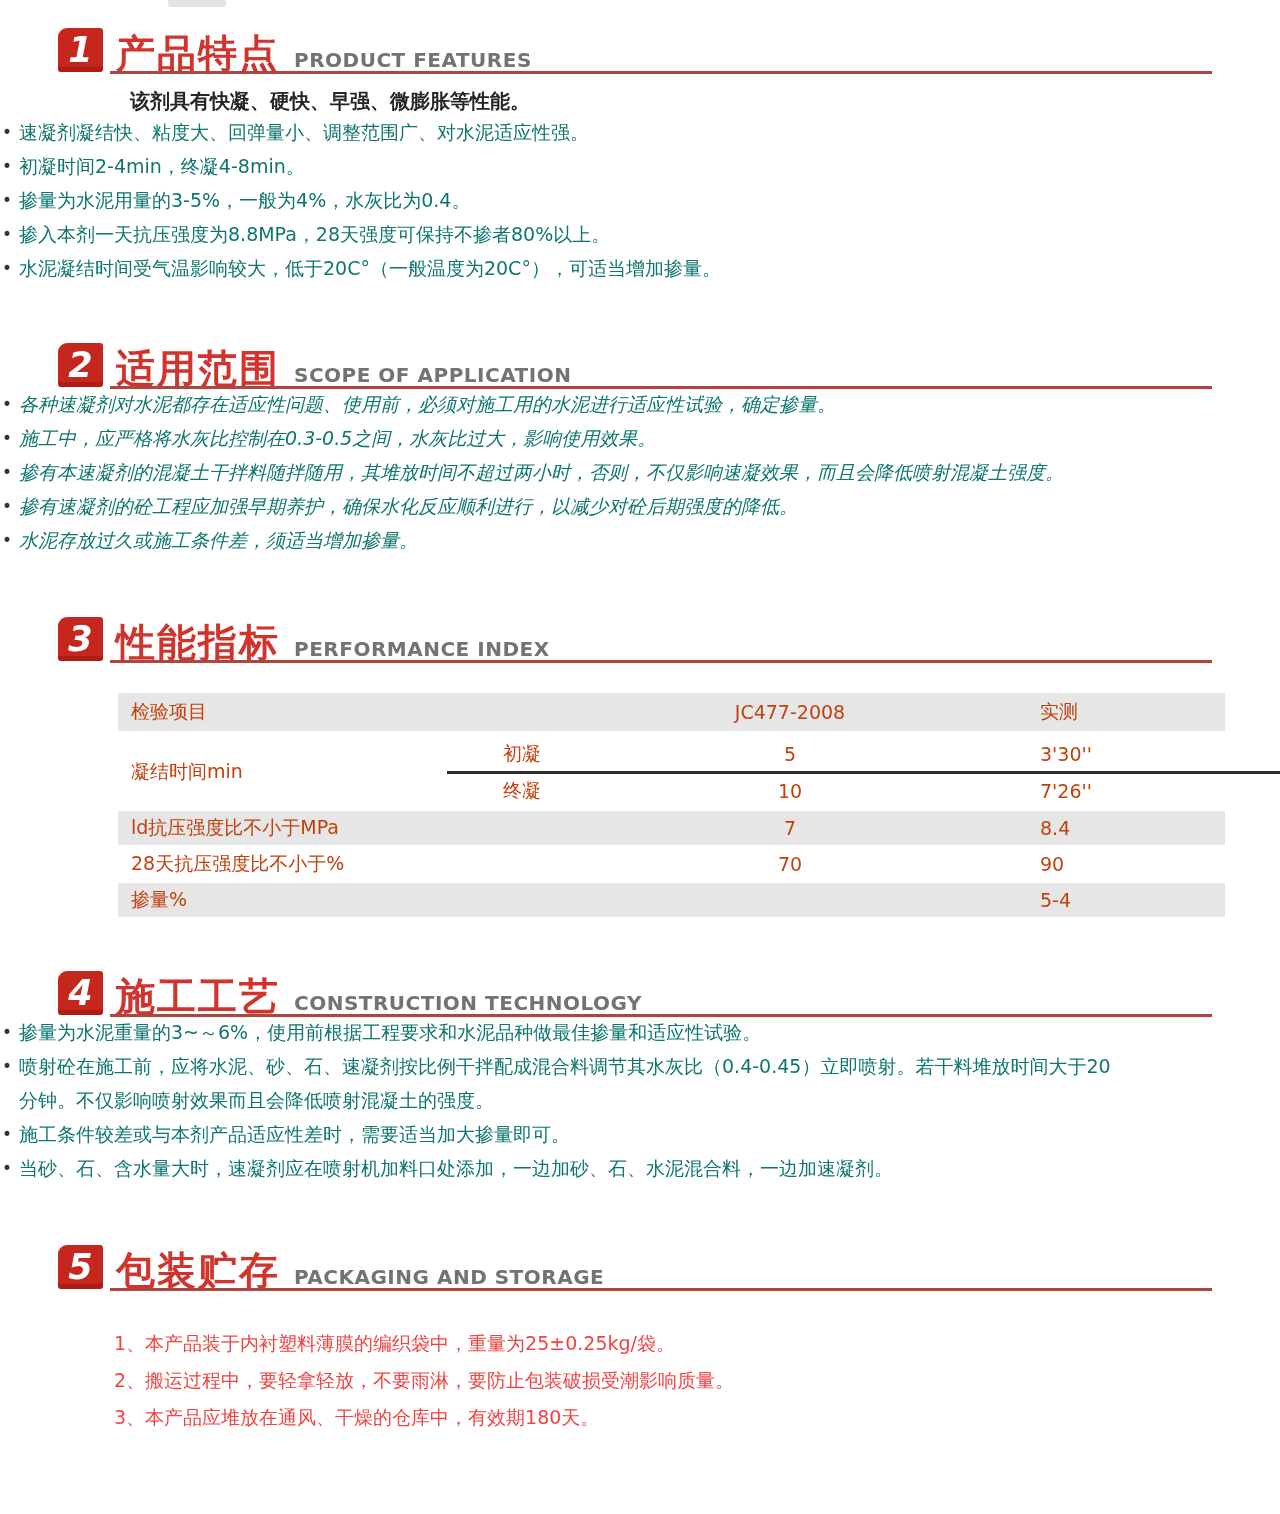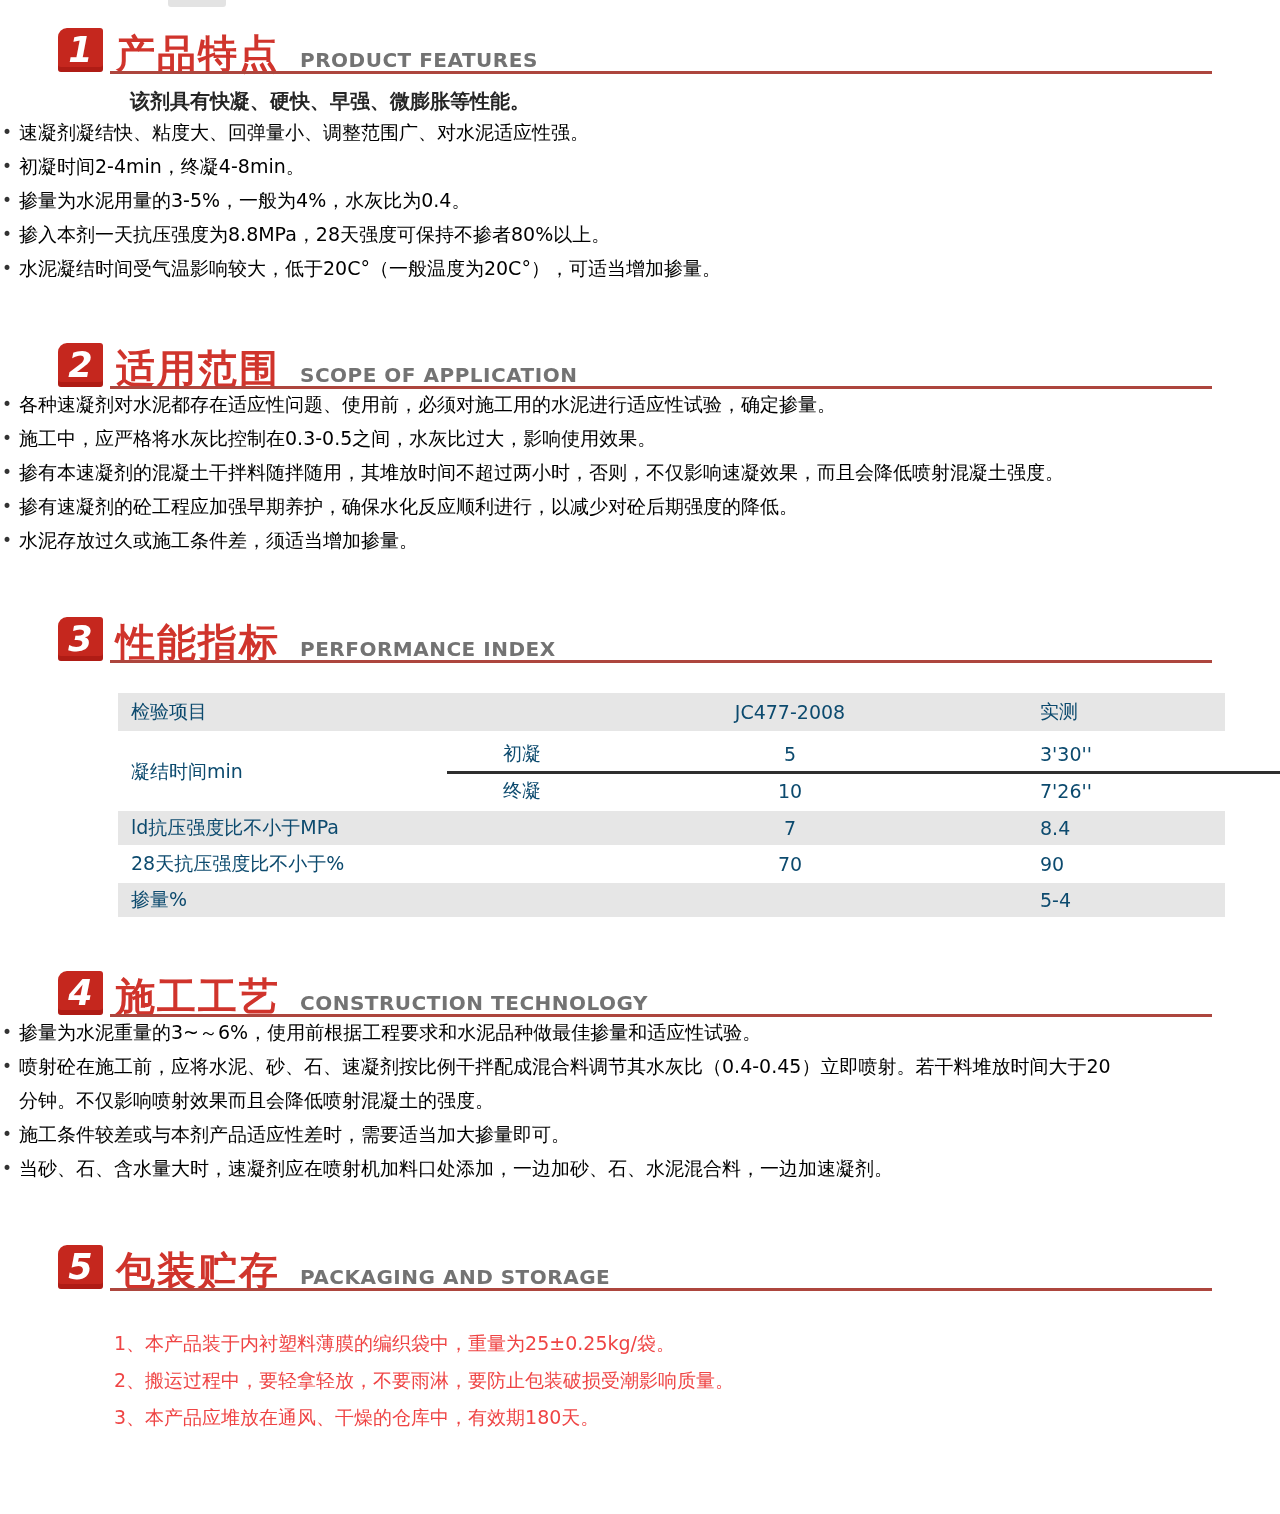--- a/index.html
+++ b/index.html
@@ -14,40 +14,40 @@
   }
   
   .sec-head{position:relative;margin-left:58px;height:46px;}
   .badge{
     position:absolute;left:0;top:2px;width:45px;height:44px;
     background:#c5271e;border-radius:9px 3px 3px 3px;
     color:#ffffff;font-style:italic;font-weight:bold;font-size:35px;
     display:flex;align-items:center;justify-content:center;
     box-shadow:inset 0 -5px 0 rgba(120,0,0,.28);
   }
-  .titles{position:absolute;left:58px;bottom:-1px;display:flex;align-items:baseline;gap:20px;white-space:nowrap;}
+  .titles{position:absolute;left:58px;bottom:-1px;display:flex;align-items:baseline;gap:14px;white-space:nowrap;}
   .title-zh{color:#d0342c;font-size:39px;font-weight:bold;letter-spacing:2px;line-height:1;}
   .title-en{color:#737373;font-size:20px;font-weight:bold;letter-spacing:.5px;}
   .rule{position:absolute;left:52px;bottom:-2px;width:1102px;height:3px;background:#ad463e;}
   
   .intro{margin:16px 0 0 130px;font-size:20px;font-weight:bold;color:#262626;}
   ul.bullets{list-style:none;margin:0;padding:0;width:1112px;}
   ul.bullets li{
-    position:relative;padding-left:19px;font-size:19px;line-height:34px;color:#000000;
+    position:relative;padding-left:19px;font-size:19px;line-height:34px;color:#0f766e;
   }
   ul.bullets li::before{
     content:"\2022";position:absolute;left:2px;top:0;color:#333;font-size:17px;
   }
   .b1{margin:6px 0 0 114px;}
-  .b2{margin:18px 0 0 114px;}
+  .b2{margin:18px 0 0 114px;font-style:italic;}
   .b4{margin:22px 0 0 114px;}
   ol.numlist{list-style:none;margin:36px 0 0 114px;padding:0;width:1100px;}
   ol.numlist li{font-size:19px;line-height:37px;color:#ef4444;}
   
-  .ptable{margin:32px 0 4px 118px;width:1107px;font-size:19px;color:#0c4a6e;}
+  .ptable{margin:32px 0 4px 118px;width:1107px;font-size:19px;color:#c2410c;}
   .tgrid{display:grid;grid-template-columns:327px 195px 300px 285px;align-items:center;}
   .t-header{background:#e6e6e6;height:38px;margin-bottom:4px;}
   .t-header .c1{padding-left:13px;}
   .c3{text-align:center;}
   .c4{padding-left:100px;}
   .t-setting{position:relative;background:#ffffff;height:74px;}
   .t-setting .c1{padding-left:13px;align-self:center;}
   .sub-col{display:flex;flex-direction:column;height:74px;text-align:right;}
   .sub-cell{flex:1;display:flex;align-items:center;}
   .sub-col .sub-cell{padding-left:58px;}

